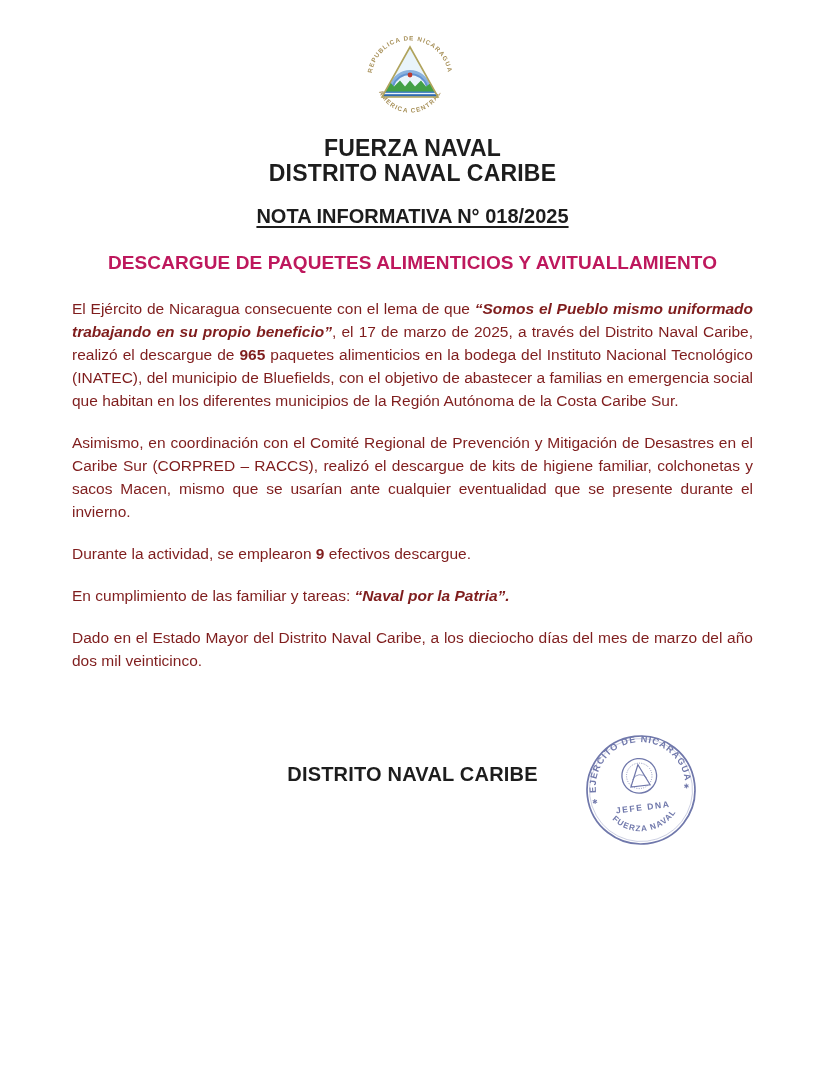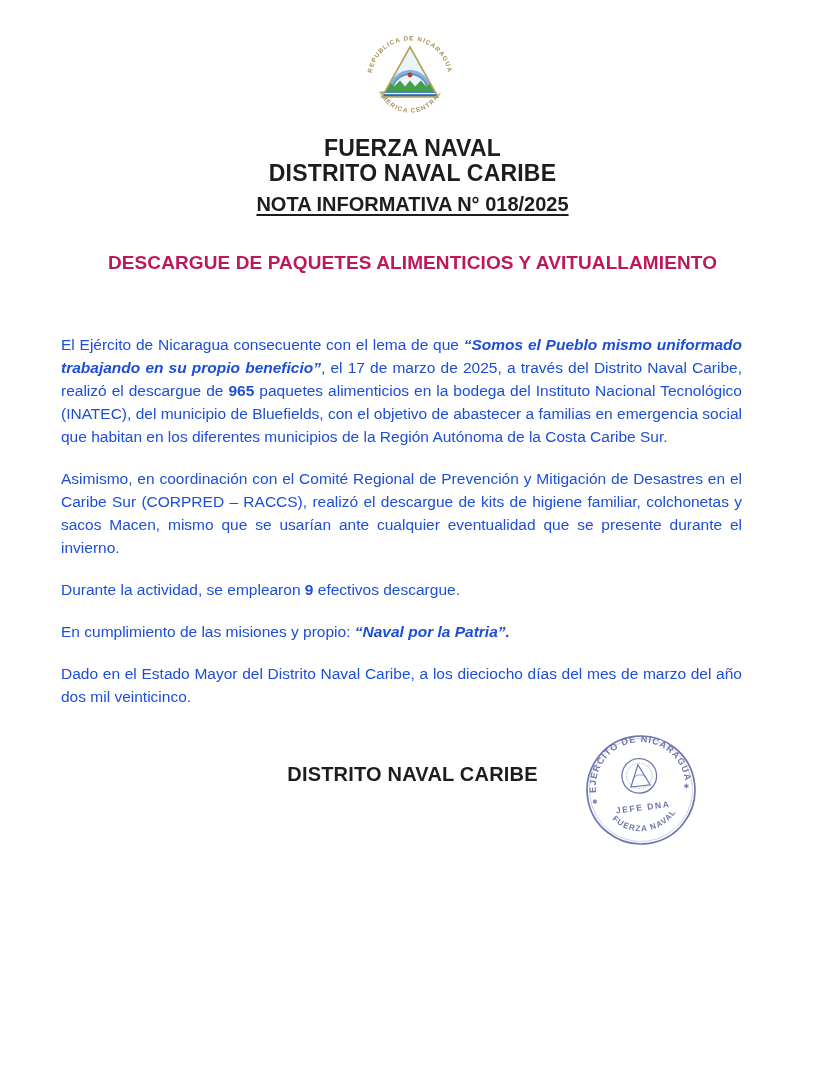--- a/index.html
+++ b/index.html
@@ -10,38 +10,37 @@
     font-family:"Liberation Sans","DejaVu Sans",sans-serif;
     overflow:hidden;
   }
   .emblem{position:absolute;left:362px;top:33px;width:96px;height:86px;}
   .org-block{
     position:absolute;top:136px;left:0;width:825px;
     text-align:center;font-weight:700;font-size:23px;line-height:25px;
     color:#1d1d1d;letter-spacing:.2px;
   }
   .note-number{
-    position:absolute;top:193px;left:0;width:825px;
+    position:absolute;top:205px;left:0;width:825px;
     text-align:center;font-weight:700;font-size:20px;color:#1d1d1d;
   }
   .note-number span{
     text-decoration:underline;
     text-decoration-thickness:2px;
     text-underline-offset:3px;
   }
   .subject{
     position:absolute;top:252px;left:0;width:825px;
     text-align:center;font-weight:700;font-size:19px;color:#be185d;
     letter-spacing:.1px;
   }
   .body-text{
-    position:absolute;top:297px;left:61px;width:681px;
-    font-size:15.5px;line-height:23px;color:#1d4ed8;
+    position:absolute;top:297px;left:72px;width:681px;
+    font-size:15.5px;line-height:23px;color:#7f1d1d;
     text-align:justify;
-    margin-top:36px;
   }
   .body-text p{margin:0 0 19px 0;}
   .signature{
     position:absolute;top:761px;left:0;width:825px;
     text-align:center;font-weight:700;font-size:20px;line-height:27px;
     color:#1d1d1d;letter-spacing:.2px;
   }
   .seal{position:absolute;left:584px;top:732px;width:114px;height:116px;}
   .seal svg{transform:rotate(-7deg);}
 </style>
@@ -86,21 +85,21 @@
   <div class="note-number">
     <span>NOTA INFORMATIVA N° 018/2025</span>
   </div>
 
   <div class="subject">DESCARGUE DE PAQUETES ALIMENTICIOS Y AVITUALLAMIENTO</div>
 
   <div class="body-text">
     <p><span>El Ejército de Nicaragua consecuente con el lema de que </span><span style="font-weight: 700; font-style: italic;">“Somos el Pueblo mismo uniformado trabajando en su propio beneficio”</span><span>, el 17 de marzo de 2025, a través del Distrito Naval Caribe, realizó el descargue de </span><span style="font-weight: 700;">965</span><span> paquetes alimenticios en la bodega del Instituto Nacional Tecnológico (INATEC), del municipio de Bluefields, con el objetivo de abastecer a familias en emergencia social que habitan en los diferentes municipios de la Región Autónoma de la Costa Caribe Sur.</span></p>
     <p><span>Asimismo, en coordinación con el Comité Regional de Prevención y Mitigación de Desastres en el Caribe Sur (CORPRED – RACCS), realizó el descargue de kits de higiene familiar, colchonetas y sacos Macen, mismo que se usarían ante cualquier eventualidad que se presente durante el invierno.</span></p>
     <p><span>Durante la actividad, se emplearon </span><span style="font-weight: 700;">9</span><span> efectivos descargue.</span></p>
-    <p><span>En cumplimiento de las misiones y propio: </span><span style="font-weight: 700; font-style: italic;">“Naval por la Patria”.</span></p>
+    <p><span>En cumplimiento de las familiar y tareas: </span><span style="font-weight: 700; font-style: italic;">“Naval por la Patria”.</span></p>
     <p><span>Dado en el Estado Mayor del Distrito Naval Caribe, a los dieciocho días del mes de marzo del año dos mil veinticinco.</span></p>
   </div>
 
   <div class="signature">
     <div>DISTRITO NAVAL CARIBE</div>
   </div>
 
   <div class="seal">
     <svg width="114" height="116" viewBox="0 0 112 112" xmlns="http://www.w3.org/2000/svg" xmlns:xlink="http://www.w3.org/1999/xlink">
       <defs>

